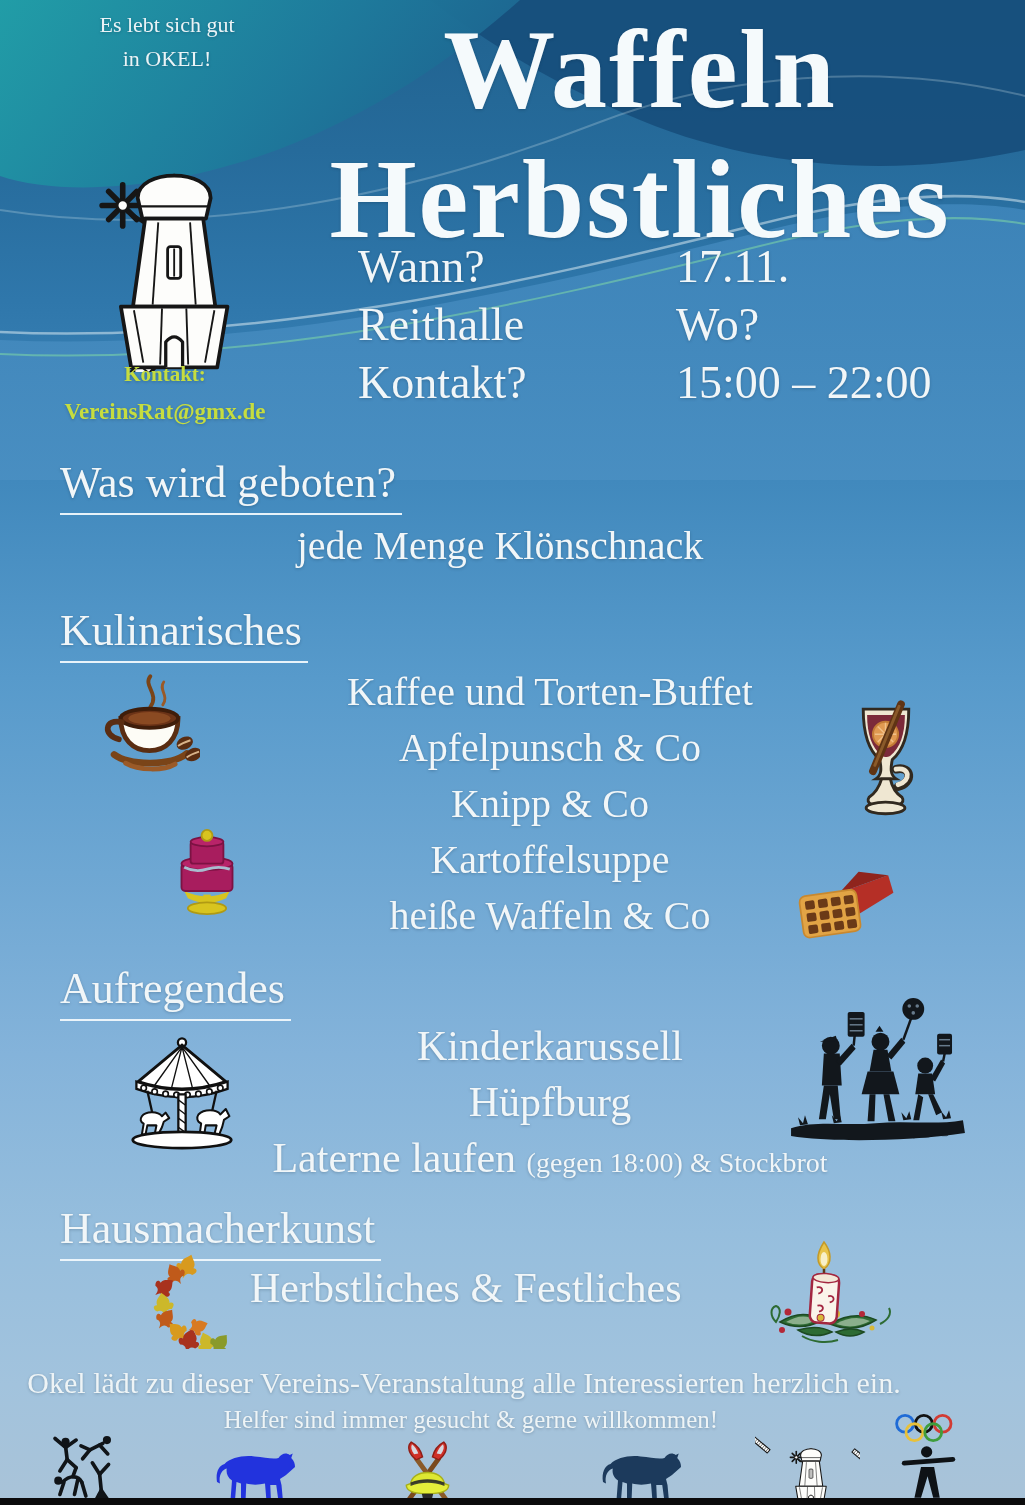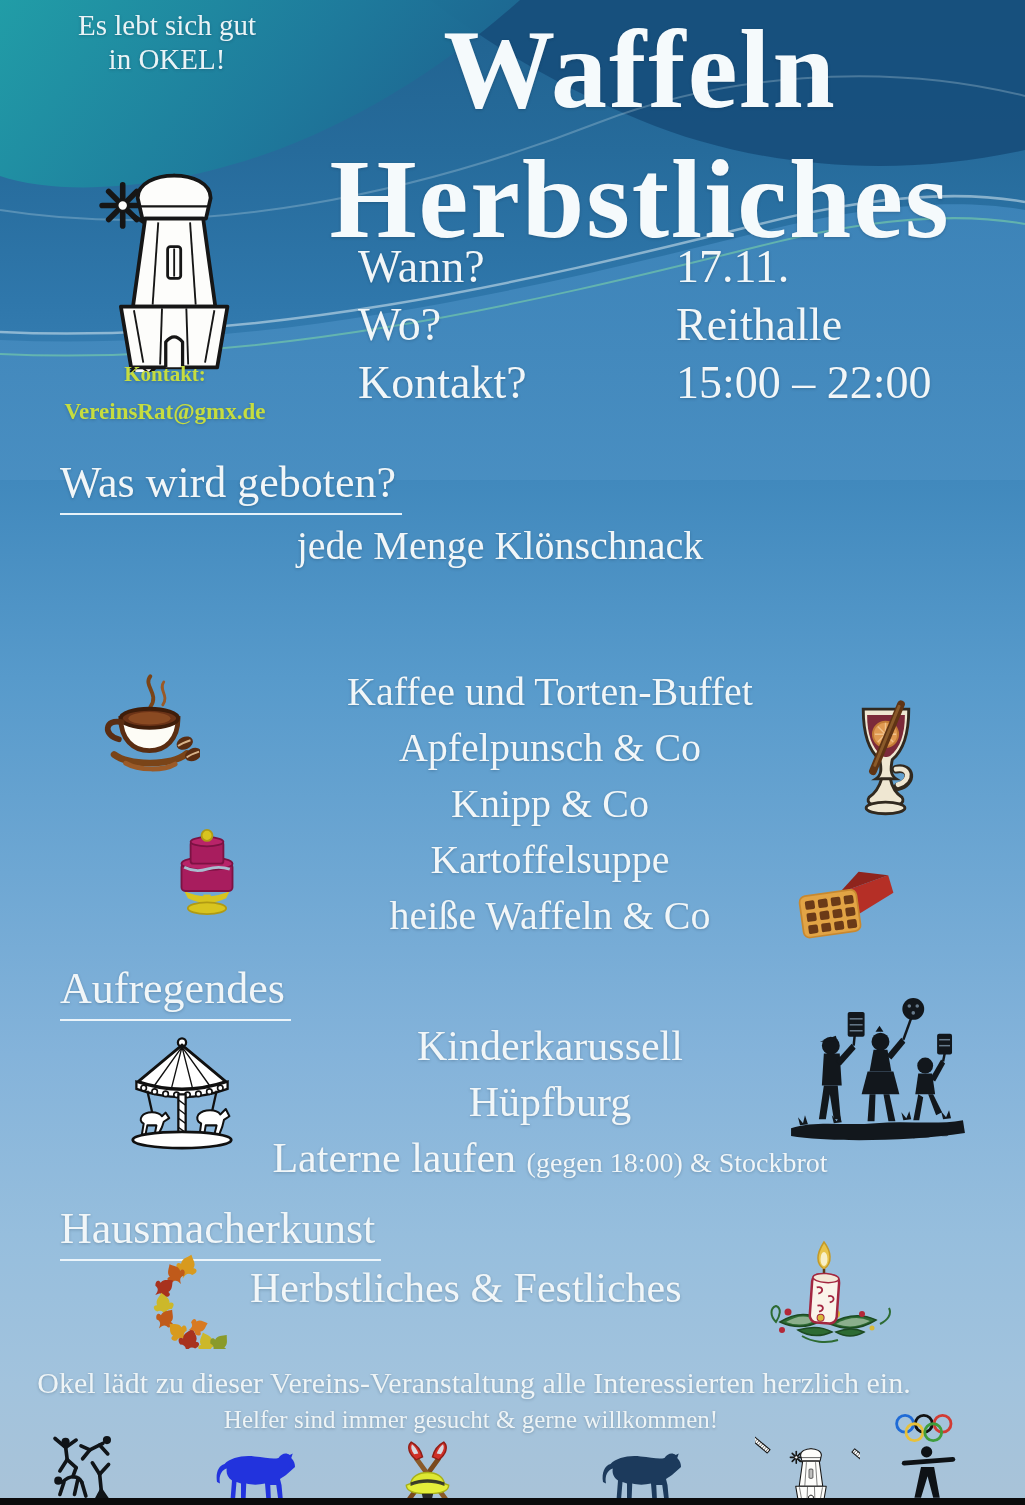--- a/index.html
+++ b/index.html
@@ -5,35 +5,35 @@
   html,body{margin:0;padding:0;background:#444;}
   #poster{
     position:relative;width:1025px;height:1505px;overflow:hidden;
     font-family:"Liberation Serif","DejaVu Serif",serif;
     color:#f1f6f8;
     background:linear-gradient(180deg,#20628f 0%,#266b9b 10%,#2f77ab 20%,#4189bd 32%,#579acb 45%,#6ea7d3 58%,#84b3da 70%,#96bedd 82%,#a2c3dd 92%,#a9c3d8 100%);
   }
   .abs{position:absolute;}
   .txt{white-space:nowrap;text-shadow:0 1px 3px rgba(10,30,50,.25);}
   
-  .tagline{left:52px;top:8px;width:230px;text-align:center;font-size:29px;line-height:34px;color:#eaf3f6;}
+  .tagline{left:52px;top:8px;width:230px;text-align:center;font-size:22px;line-height:34px;color:#eaf3f6;}
   .big-title{left:290px;top:10px;width:700px;text-align:center;font-weight:bold;font-size:112px;line-height:118px;letter-spacing:2px;color:#f5fafc;}
   .title-l2{margin-top:12px;}
   .info-grid{left:358px;top:238px;display:grid;grid-template-columns:318px auto;font-size:46px;line-height:58px;}
   .contact{left:40px;top:362px;width:250px;text-align:center;color:#c6dd3f;font-weight:bold;}
   .contact .l1{font-size:21px;line-height:24px;}
   .contact .l2{font-size:23px;line-height:27px;margin-top:12px;}
   
   .heading{font-size:44px;line-height:50px;}
   .heading span{display:inline-block;border-bottom:2px solid rgba(240,248,252,.95);padding-bottom:5px;padding-right:6px;}
   .body-line{font-size:40px;line-height:56px;}
   .center-col{text-align:center;}
   .small-note{font-size:28px;}
   
-  .foot1{left:0;top:1366px;width:928px;text-align:center;font-size:30px;color:#eef4f6;padding-left:10px;}
+  .foot1{left:0;top:1366px;width:928px;text-align:center;font-size:30px;color:#eef4f6;}
   .foot2{left:0;top:1406px;width:942px;text-align:center;font-size:25px;color:#eef4f6;}
   .bottom-strip{left:0;bottom:0;width:100%;height:7px;background:#0b0b0c;}
   svg{display:block;}
   .hidden-defs{position:absolute;width:0;height:0;overflow:hidden;}
 </style>
 </head>
 <body>
 
 <svg class="hidden-defs" aria-hidden="true">
   <defs>
@@ -123,33 +123,36 @@
   </div>
 
   <div class="abs txt big-title">
     <div>Waffeln</div>
     <div class="title-l2">Herbstliches</div>
   </div>
 
   <div class="abs txt info-grid">
     <div>Wann?</div>
     <div>17.11.</div>
+    <div>Reithalle</div>
     <div>Wo?</div>
-    <div>Reithalle</div>
     <div>Kontakt?</div>
     <div>15:00 – 22:00</div>
   </div>
 
   <div class="abs txt body-line" style="left:180px;top:518px;width:640px;text-align:center;">
     <span>jede Menge Klönschnack</span>
   </div>
   <div class="abs txt heading" style="left:60px;top:458px;">
     <span>Was wird geboten?</span>
   </div>
 
+  <div class="abs txt heading" style="left:60px;top:606px;">
+    <span>Kulinarisches</span>
+  </div>
   <div class="abs txt center-col" style="left:250px;top:664px;width:600px;">
     <div class="body-line">Kaffee und Torten-Buffet</div>
     <div class="body-line">Apfelpunsch &amp; Co</div>
     <div class="body-line">Knipp &amp; Co</div>
     <div class="body-line">Kartoffelsuppe</div>
     <div class="body-line">heiße Waffeln &amp; Co</div>
   </div>
 
   <svg class="abs" style="left:95px;top:670px;" width="105" height="108" viewBox="0 0 110 112">
     <path d="M58,6 C50,16 68,24 58,38" fill="none" stroke="#7a4418" stroke-width="4" stroke-linecap="round"></path>

